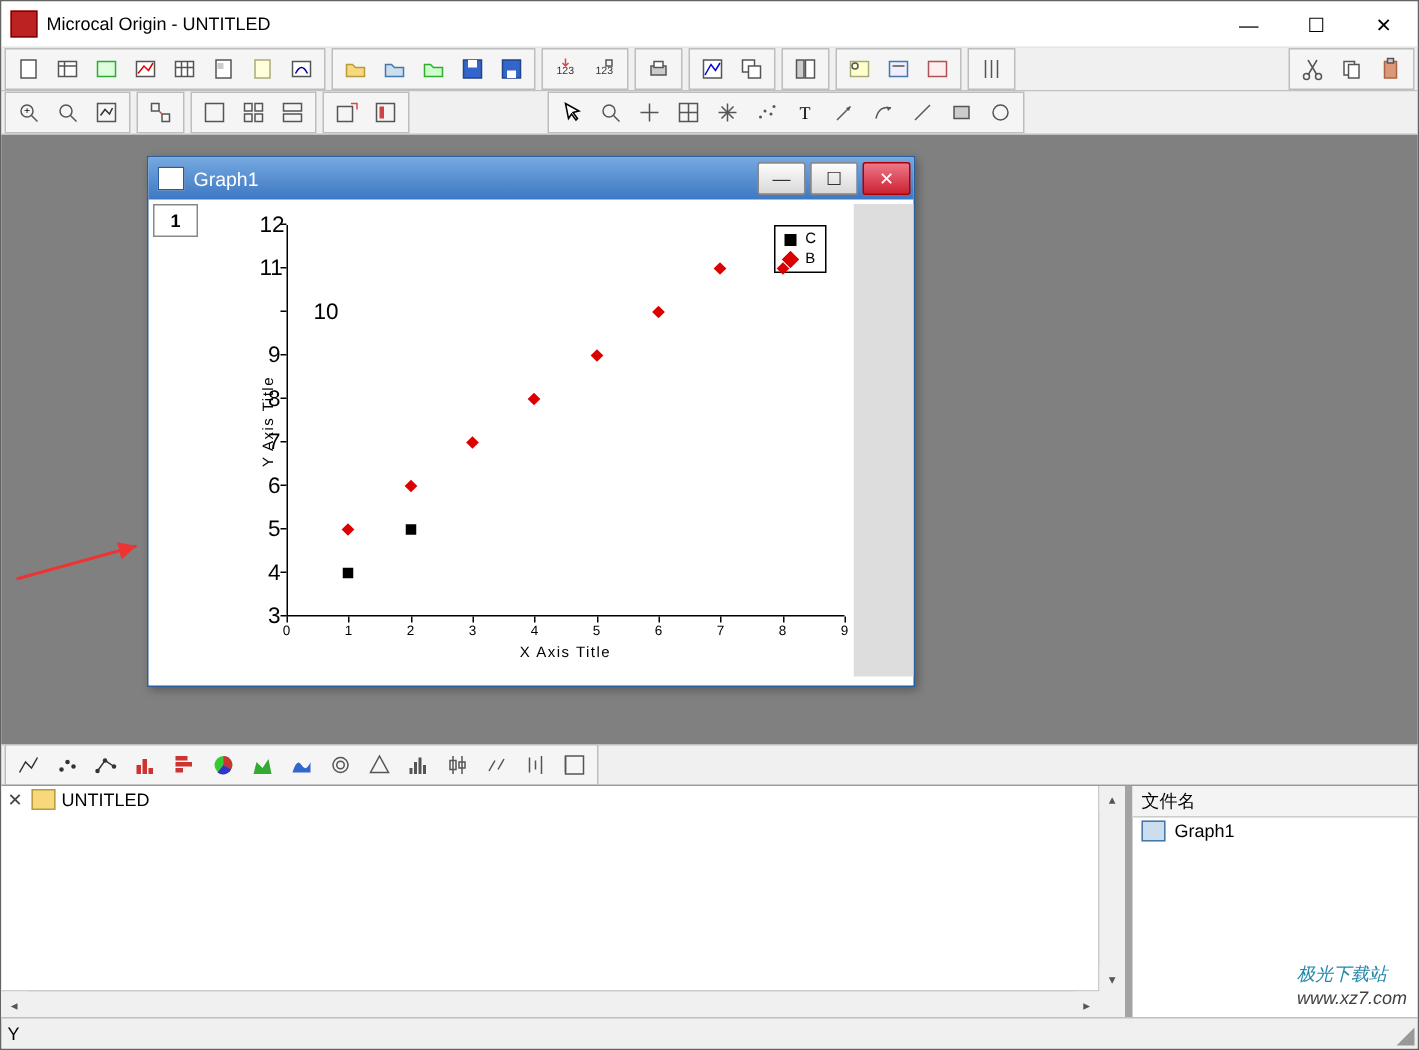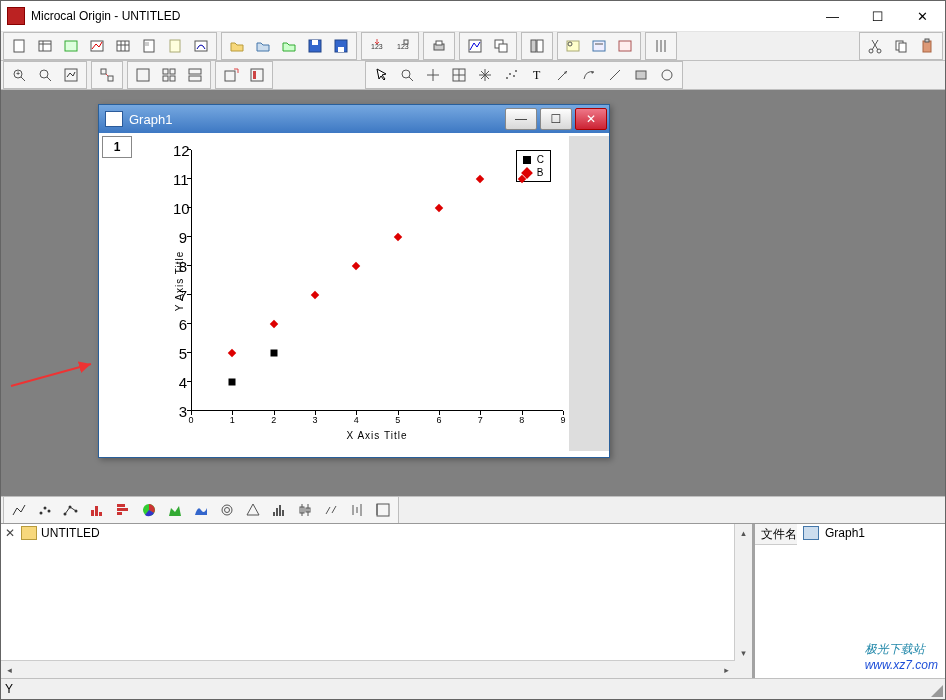--- a/index.html
+++ b/index.html
@@ -50,21 +50,21 @@
 .proj-tree{flex:1;min-width:0;background:#fff;position:relative}
 .proj-tree .hdr{display:flex;align-items:center;height:18px;padding-left:4px}
 .proj-tree .hdr .pin{font-size:12px;margin-right:6px;color:#444}
 .proj-tree .hdr .folder{width:14px;height:12px;background:#f7d87c;border:1px solid #b89b3c;margin-right:4px}
 .proj-tree .scrollbar-v{position:absolute;right:0;top:0;bottom:17px;width:17px;background:#f0f0f0;border-left:1px solid #ccc;display:flex;flex-direction:column}
 .proj-tree .scrollbar-h{position:absolute;left:0;right:17px;bottom:0;height:17px;background:#f0f0f0;border-top:1px solid #ccc;display:flex}
 .sb-btn{width:17px;height:17px;background:#f0f0f0;display:flex;align-items:center;justify-content:center;font-size:9px;color:#555}
 .sb-track-v{flex:1}
 .sb-track-h{flex:1}
 .sb-corner{position:absolute;right:0;bottom:0;width:17px;height:17px;background:#f0f0f0}
-.flist{width:190px;border-left:3px solid #a3a3a3;display:flex;flex-direction:row}
+.flist{width:190px;border-left:5px solid #a3a3a3;display:flex;flex-direction:column}
 .flist .hdr2{height:20px;background:#f4f4f4;border-bottom:1px solid #ccc;display:flex;align-items:center;padding-left:6px;font-size:12px}
 .flist .row{display:flex;align-items:center;height:18px;padding-left:6px;gap:6px}
 .flist .row .ic{width:14px;height:12px}
 .ic-wks{background:#4a4;border:1px solid #272}
 .ic-grf{background:#cde;border:1px solid #47a}
 .statusbar{height:20px;background:#f0f0f0;border-top:1px solid #c0c0c0;display:flex;align-items:center;font-size:12px;position:relative}
 .statusbar .left{position:absolute;left:4px}
 .statusbar .cells{position:absolute;right:36px;display:flex}
 .statusbar .cell{border-left:1px solid #c0c0c0;padding:0 10px;height:20px;display:flex;align-items:center;min-width:46px}
 .resize-grip{position:absolute;right:2px;bottom:2px;width:14px;height:14px}
@@ -475,21 +475,21 @@
               <div class="ytlabel" style="bottom: 58px;">5</div>
               <div class="tick" style="left: -4px; bottom: 87px; width: 4px; height: 1px;"></div>
               <div class="ytlabel" style="bottom: 87px;">6</div>
               <div class="tick" style="left: -4px; bottom: 116px; width: 4px; height: 1px;"></div>
               <div class="ytlabel" style="bottom: 116px;">7</div>
               <div class="tick" style="left: -4px; bottom: 145px; width: 4px; height: 1px;"></div>
               <div class="ytlabel" style="bottom: 145px;">8</div>
               <div class="tick" style="left: -4px; bottom: 174px; width: 4px; height: 1px;"></div>
               <div class="ytlabel" style="bottom: 174px;">9</div>
               <div class="tick" style="left: -4px; bottom: 203px; width: 4px; height: 1px;"></div>
-              <div class="ytlabel" style="bottom: 203px;">10</div>
+              <div class="ytlabel" style="bottom: 203px; margin-left: 36px;">10</div>
               <div class="tick" style="left: -4px; bottom: 232px; width: 4px; height: 1px;"></div>
               <div class="ytlabel" style="bottom: 232px;">11</div>
               <div class="tick" style="left: -4px; bottom: 261px; width: 4px; height: 1px;"></div>
               <div class="ytlabel" style="bottom: 261px;">12</div>
               <div class="pt-sq" style="left: 41.3333px; bottom: 29px;"></div>
               <div class="pt-sq" style="left: 82.6667px; bottom: 58px;"></div>
               <div class="pt-dm" style="left: 41.3333px; bottom: 58px;"></div>
               <div class="pt-dm" style="left: 82.6667px; bottom: 87px;"></div>
               <div class="pt-dm" style="left: 124px; bottom: 116px;"></div>
               <div class="pt-dm" style="left: 165.333px; bottom: 145px;"></div>
@@ -634,14 +634,14 @@
   </div>
 
   <div class="statusbar">
     <span class="left">Y</span>
     <div class="resize-grip"></div>
   </div>
 </div>
 
 <div class="watermark">
   <span>极光下载站</span><br>
-  <span style="color:#1d4ed8">www.xz7.com</span>
+  <span style="color:#404040">www.xz7.com</span>
 </div>
 
 </body></html>

